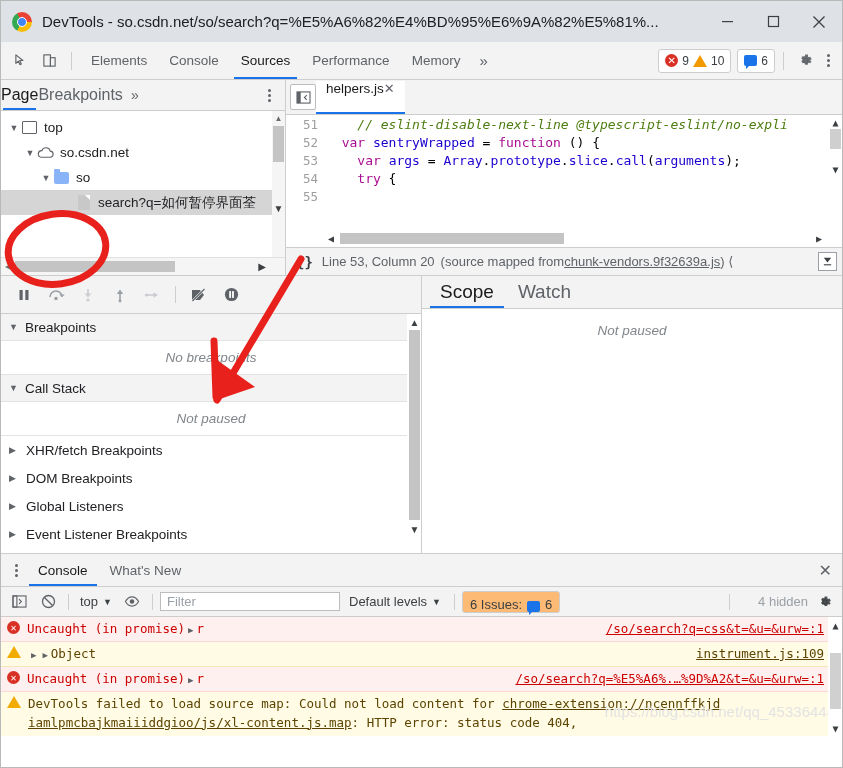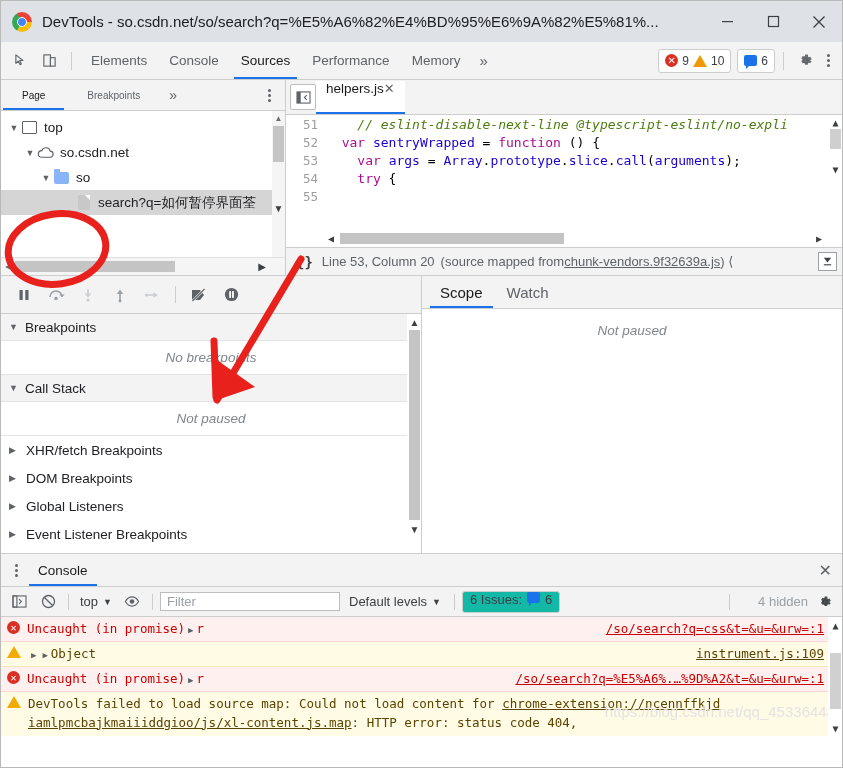--- a/index.html
+++ b/index.html
@@ -37,21 +37,21 @@
   .msg-ico:after{content:"";position:absolute;left:2px;bottom:-3px;width:0;height:0;border-left:4px solid #1a73e8;border-bottom:4px solid transparent;}
   .badgenum{font-size:12px;color:#3c4043;}
   .gear{width:26px;height:26px;display:flex;align-items:center;justify-content:center;}
   .kebab{width:20px;height:26px;display:flex;flex-direction:column;align-items:center;justify-content:center;gap:2px;}
   .kebab i{width:3px;height:3px;background:#5f6368;border-radius:50%;display:block;}
 
   
   .upper{display:flex;height:195px;border-bottom:1px solid #cdcdcd;}
   .navigator{width:284px;border-right:1px solid #cdcdcd;display:flex;flex-direction:column;background:#fff;}
   .navtabs{height:30px;background:#f3f3f3;border-bottom:1px solid #cdcdcd;display:flex;align-items:center;position:relative;}
-  .ntab{height:29px;padding:0 21px;display:flex;align-items:center;font-size:10px;color:#5f6368;position:relative;text-align:center;}
+  .ntab{height:29px;padding:0 0;display:flex;align-items:center;font-size:16px;color:#5f6368;position:relative;text-align:center;}
   .ntab.active{color:#1a1a1a;}
   .ntab.active:after{content:"";position:absolute;left:2px;right:2px;bottom:0;height:2px;background:#1a73e8;}
   .navtree{flex:1;position:relative;overflow:hidden;padding-top:4px;}
   .trow{height:25px;display:flex;align-items:center;font-size:13.5px;color:#202124;white-space:nowrap;position:relative;}
   .trow.selected{background:#d5d5d5;}
   .tri{width:14px;display:flex;align-items:center;justify-content:center;font-size:9px;color:#5f6368;flex:none;}
   .ticon{width:17px;height:17px;margin-right:6px;flex:none;display:flex;align-items:center;justify-content:center;}
   .sq-ico{width:13px;height:11px;border:1.6px solid #5f6368;border-radius:1px;}
   .folder-ico{width:15px;height:12px;background:#8ab4f8;border-radius:1px 2px 2px 2px;position:relative;}
   .folder-ico:before{content:"";position:absolute;top:-3px;left:0;width:6px;height:3px;background:#8ab4f8;border-radius:1px 1px 0 0;}
@@ -91,41 +91,41 @@
   .dbgbtn{width:30px;height:28px;display:flex;align-items:center;justify-content:center;}
   .dbgsep{width:1px;height:17px;background:#cdcdcd;margin:0 6px;}
   .accwrap{flex:1;position:relative;overflow:hidden;}
   .acchdr{height:26px;background:#f3f3f3;border-bottom:1px solid #e3e3e3;display:flex;align-items:center;font-size:13.5px;color:#202124;padding-left:8px;gap:6px;}
   .accarrow{font-size:9px;color:#5f6368;width:10px;}
   .accbody{background:#fff;padding:9px 0;text-align:center;font-size:13.5px;font-style:italic;color:#80868b;border-bottom:1px solid #e3e3e3;}
   .accrow{height:28px;display:flex;align-items:center;font-size:13.5px;color:#202124;padding-left:8px;gap:7px;background:#fff;}
 
   .dbgright{flex:1;display:flex;flex-direction:column;min-width:0;background:#fff;}
   .swtabs{height:32px;background:#f3f3f3;border-bottom:1px solid #cdcdcd;display:flex;align-items:center;padding-left:6px;}
-  .swtab{height:31px;padding:0 12px;display:flex;align-items:center;font-size:15px;color:#5f6368;position:relative;}
+  .swtab{height:31px;padding:0 12px;display:flex;align-items:center;font-size:19px;color:#5f6368;position:relative;}
   .swtab.active{color:#1a1a1a;}
   .swtab.active:after{content:"";position:absolute;left:2px;right:2px;bottom:0;height:2px;background:#1a73e8;}
   .notpaused{padding-top:14px;text-align:center;font-size:13.5px;font-style:italic;color:#80868b;}
 
   
   .drawer{display:flex;flex-direction:column;height:182px;background:#fff;}
   .drawer-tabs{height:32px;background:#f3f3f3;border-bottom:1px solid #cdcdcd;display:flex;align-items:center;position:relative;}
   .dkebab{width:22px;height:26px;display:flex;flex-direction:column;align-items:center;justify-content:center;gap:2px;margin-left:4px;}
   .dkebab i{width:3px;height:3px;background:#5f6368;border-radius:50%;}
   .dtab{height:31px;padding:0 11px;display:flex;align-items:center;font-size:13.5px;color:#5f6368;position:relative;}
   .dtab.active{color:#1a1a1a;}
   .dtab.active:after{content:"";position:absolute;left:2px;right:2px;bottom:0;height:2px;background:#1a73e8;}
   .dclose{position:absolute;right:10px;font-size:16px;color:#5f6368;}
   .conbar{height:29px;background:#f3f3f3;border-bottom:1px solid #cdcdcd;display:flex;align-items:center;padding-left:5px;gap:3px;position:relative;}
   .cb-ico{width:26px;height:24px;display:flex;align-items:center;justify-content:center;color:#5f6368;}
   .cb-sep{width:1px;height:16px;background:#cdcdcd;margin:0 4px;}
   .ctx-sel{display:flex;align-items:center;gap:5px;font-size:13px;color:#3c4043;padding:0 4px;}
   .filter-in{width:180px;height:19px;border:1px solid #bdbdbd;background:#fff;font-size:13px;color:#9aa0a6;display:flex;align-items:center;padding-left:6px;box-sizing:border-box;}
   .lvl{display:flex;align-items:center;gap:5px;font-size:13px;color:#3c4043;padding:0 6px;}
-  .issues{display:flex;align-items:flex-start;gap:5px;font-size:13px;color:#3c4043;border:1px solid #cdcdcd;border-radius:3px;height:20px;padding:0 7px;background:#14b8a6;}
+  .issues{display:flex;align-items:flex-end;gap:5px;font-size:13px;color:#3c4043;border:1px solid #cdcdcd;border-radius:3px;height:20px;padding:0 7px;background:#fdba74;}
   .hidden-lbl{position:absolute;right:34px;font-size:13px;color:#9aa0a6;}
   .hid-sep{position:absolute;right:112px;width:1px;height:16px;background:#cdcdcd;}
   .cb-gear{position:absolute;right:6px;width:22px;height:22px;display:flex;align-items:center;justify-content:center;}
 
   .conmsgs{flex:1;position:relative;overflow:hidden;font-family:"DejaVu Sans Mono","Liberation Mono",monospace;font-size:12.5px;}
   .cmsg{display:flex;align-items:flex-start;padding:3px 16px 3px 6px;position:relative;border-bottom:1px solid transparent;}
   .cmsg.err{background:#fff0f0;border-bottom:1px solid #ffd6d6;color:#c00;}
   .cmsg.warn{background:#fffbe5;border-bottom:1px solid #f5e8b8;color:#5c4400;}
   .ic-err{width:13px;height:13px;border-radius:50%;background:#d93025;color:#fff;font-size:10px;display:flex;align-items:center;justify-content:center;flex:none;margin-top:1px;font-weight:bold;}
   .ic-warn{width:0;height:0;border-left:7px solid transparent;border-right:7px solid transparent;border-bottom:12px solid #f2ab00;flex:none;margin-top:1px;}
@@ -431,20 +431,21 @@
   </div>
 
   <div class="drawer">
     <div class="drawer-tabs">
       <div class="dkebab">
           <i></i>
           <i></i>
           <i></i>
         </div>
       <div class="dtab active">Console</div>
+      <div class="dtab">What's New</div>
       <div class="dclose">✕</div>
     </div>
 
     <div class="conbar">
       <div class="cb-ico">
         <svg width="15" height="13" viewBox="0 0 16 14">
             <rect x="1" y="1" width="14" height="12" fill="none" stroke="#5f6368" stroke-width="1.2"></rect>
             <rect x="1" y="1" width="4.2" height="12" fill="none" stroke="#5f6368" stroke-width="1.2"></rect>
             <path d="M7.5 4.5 L10 7 L7.5 9.5" fill="none" stroke="#5f6368" stroke-width="1.2"></path>
           </svg>

